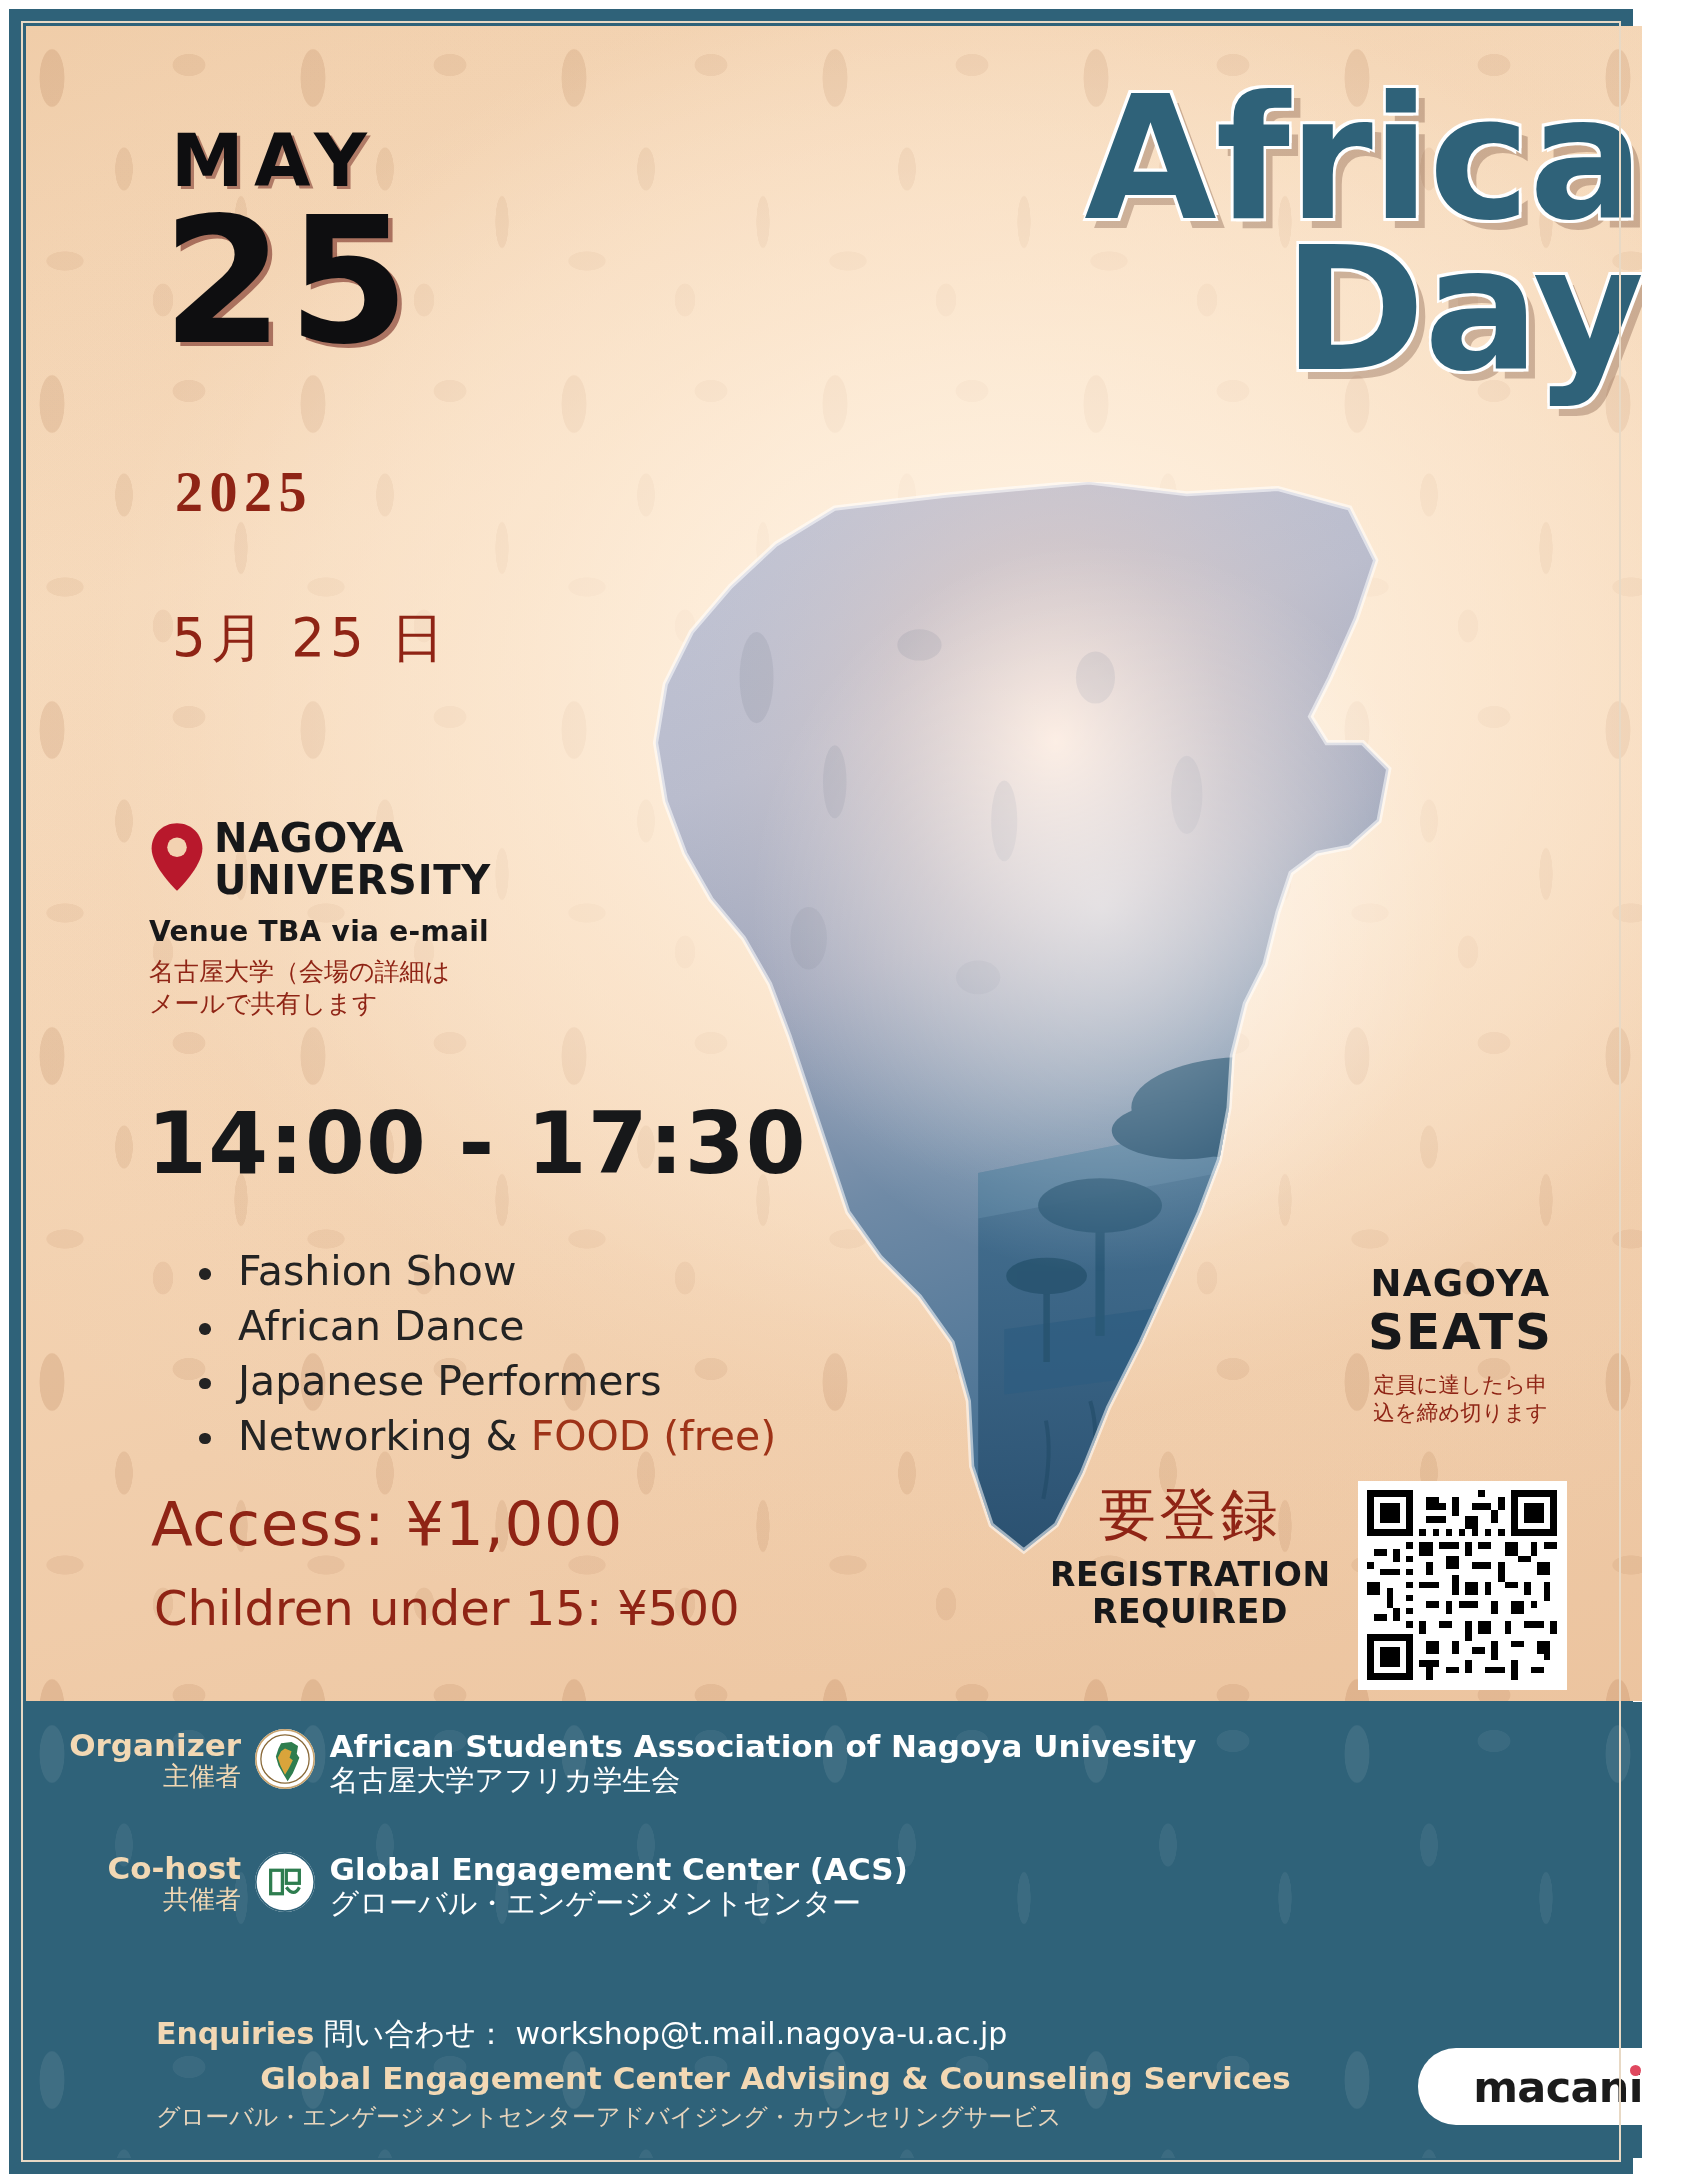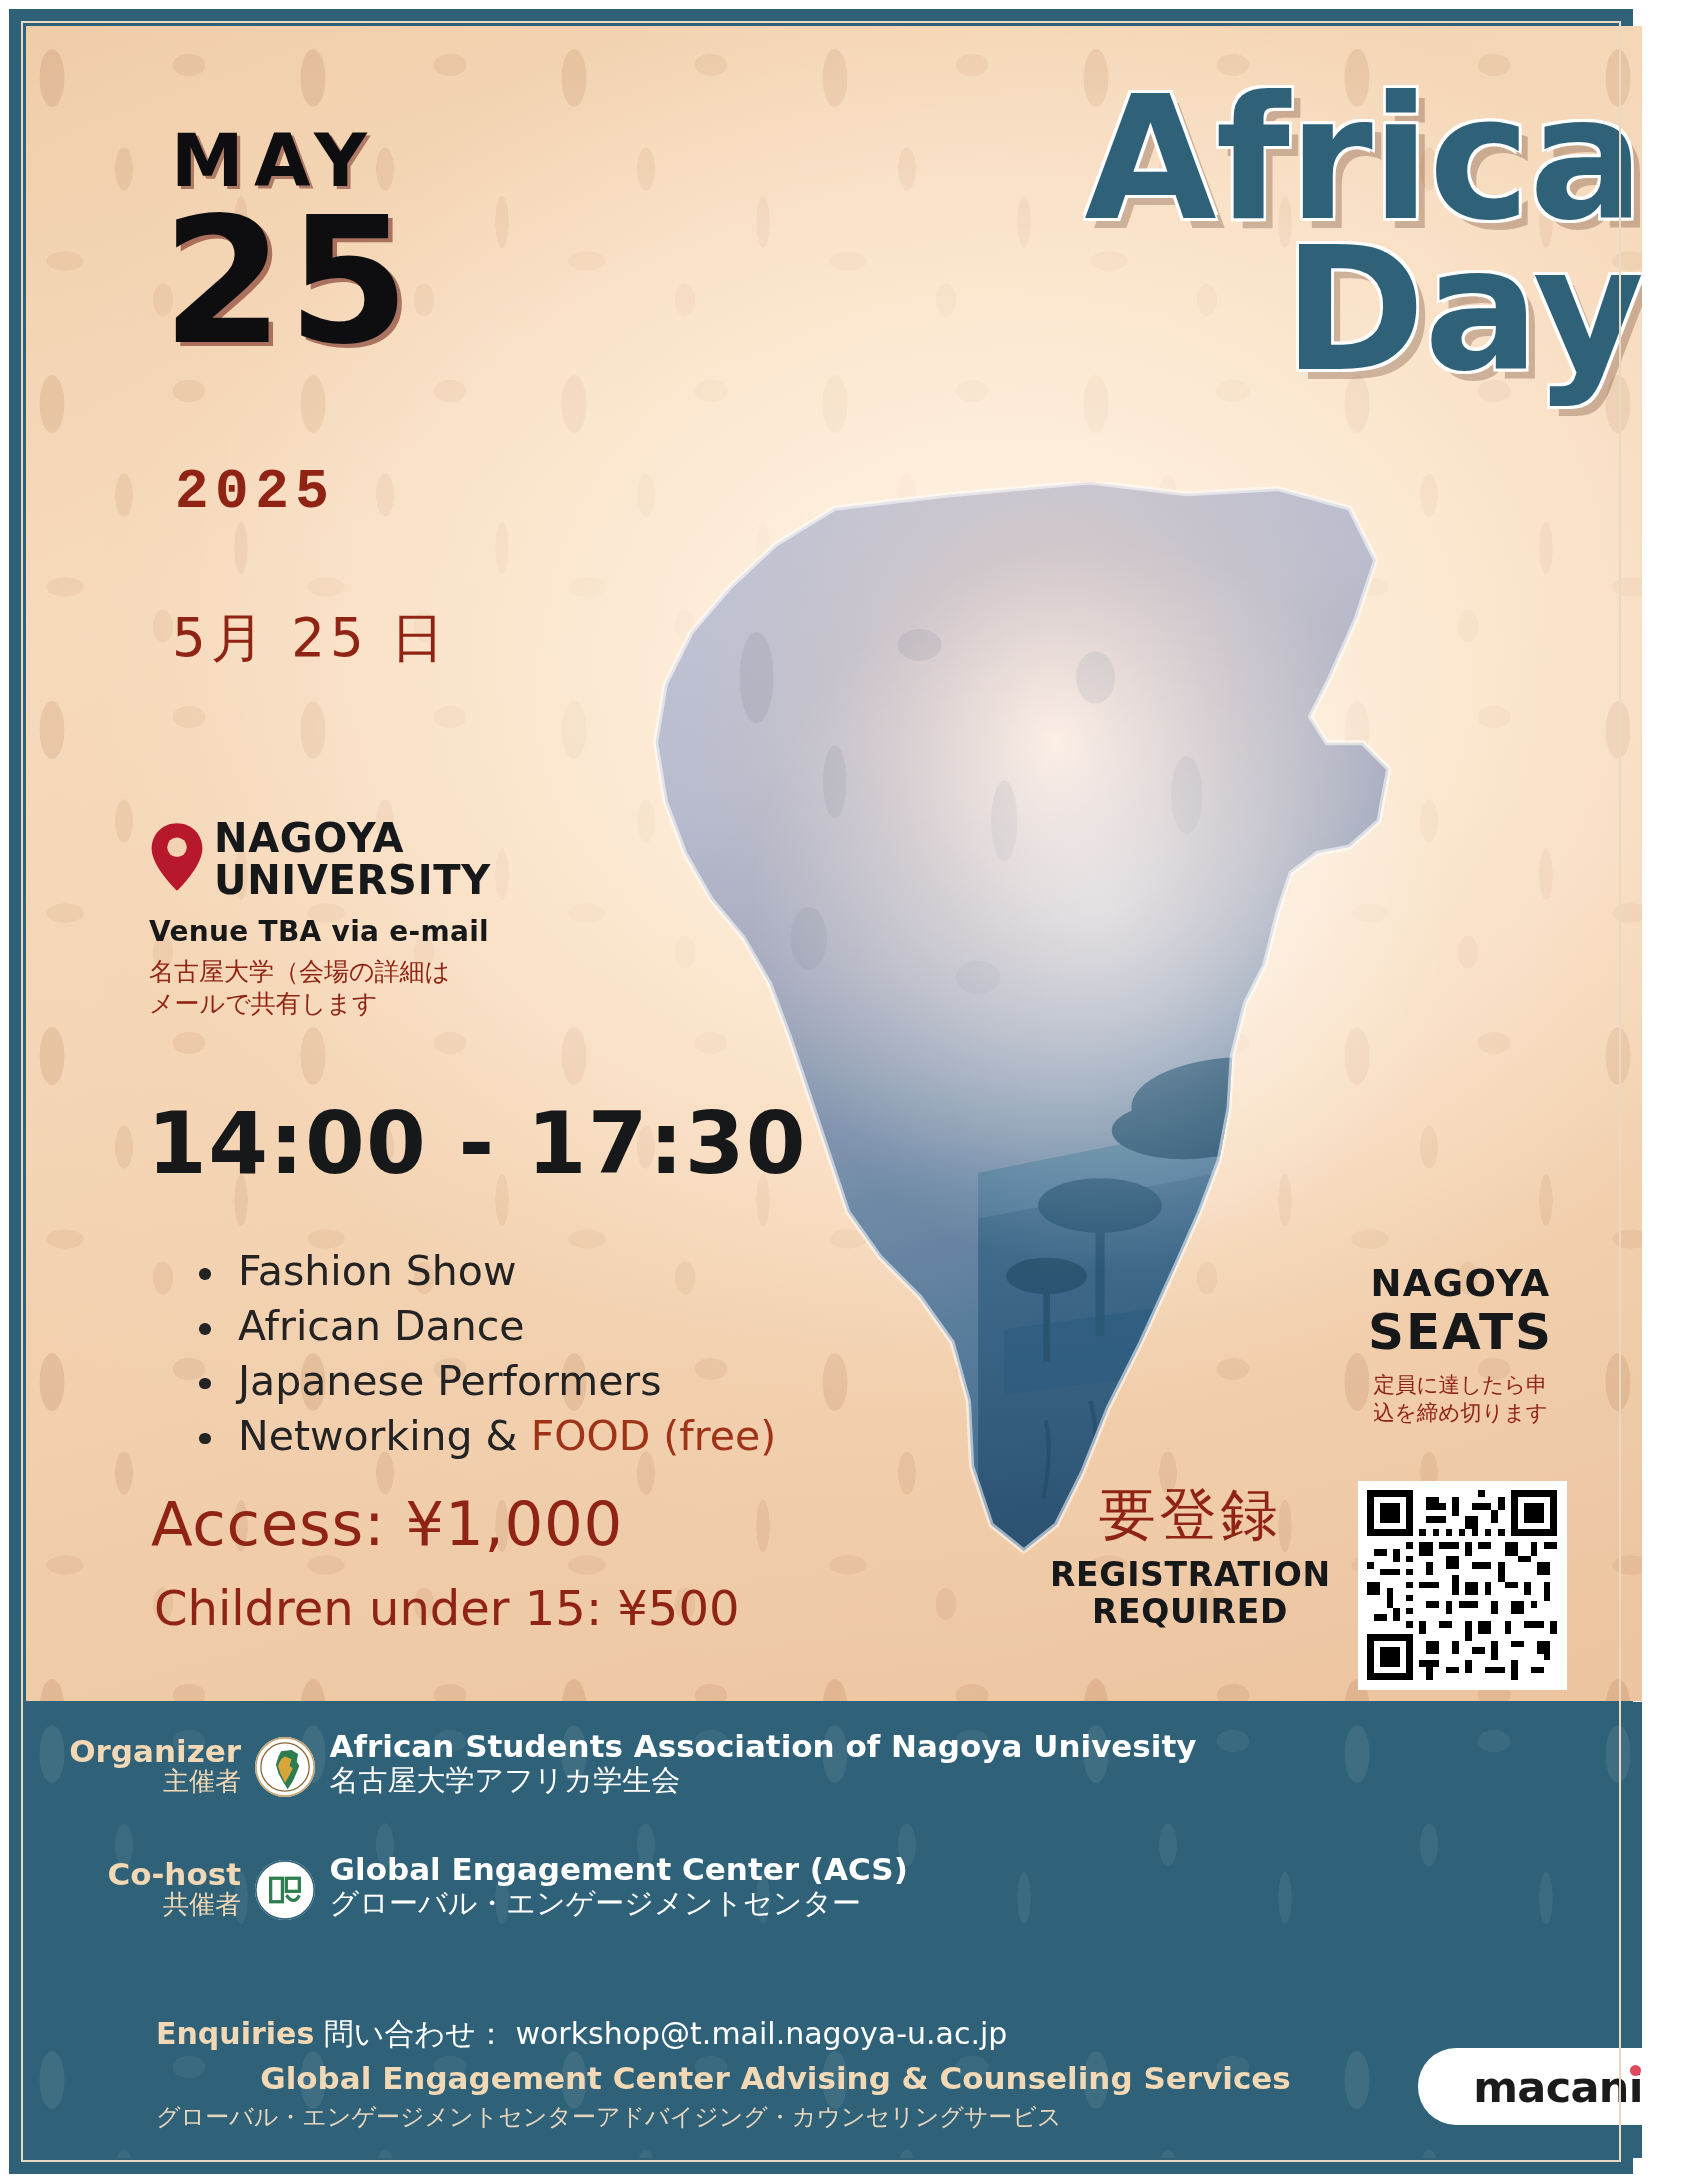--- a/index.html
+++ b/index.html
@@ -92,21 +92,21 @@
     font-size: 175px;
     letter-spacing: 3.9px;
     color: #0e0e10;
     line-height: 1;
     text-shadow: 4.6px 3.9px 0 rgba(120,45,35,0.6);
   }
   .year {
     position: absolute;
     left: 149px;
     top: 438px;
-    font-family: Liberation Mono, monospace;
+    font-family: Liberation Serif, serif;
     font-weight: 700;
     font-size: 56px;
     letter-spacing: 6.5px;
     color: #8f2415;
     line-height: 1;
   }
   .jpdate {
     position: absolute;
     left: 146px;
     top: 585px;
@@ -346,21 +346,21 @@
     background-image:
       radial-gradient(ellipse 22px 51px at 26px 52px, rgba(255,255,255,0.5) 0 55%, rgba(255,255,255,0) 58%),
       radial-gradient(ellipse 15.6px 38px at 98px 143px, rgba(255,255,255,0.4) 0 55%, rgba(255,255,255,0) 58%),
       radial-gradient(ellipse 29px 19.6px at 163px 39px, rgba(255,255,255,0.35) 0 55%, rgba(255,255,255,0) 58%),
       radial-gradient(ellipse 11.7px 46px at 215px 196px, rgba(255,255,255,0.38) 0 55%, rgba(255,255,255,0) 58%);
     background-size: 261px 326px;
   }
   .org-row {
     position: absolute;
     display: flex;
-    align-items: flex-end;
+    align-items: flex-start;
   }
   .org-row .lbl {
     width: 215px;
     text-align: right;
     padding-right: 14.3px;
     color: #f2d8b4;
     font-family: "DejaVu Sans", sans-serif;
   }
   .org-row .lbl .en {
     font-weight: 700;

